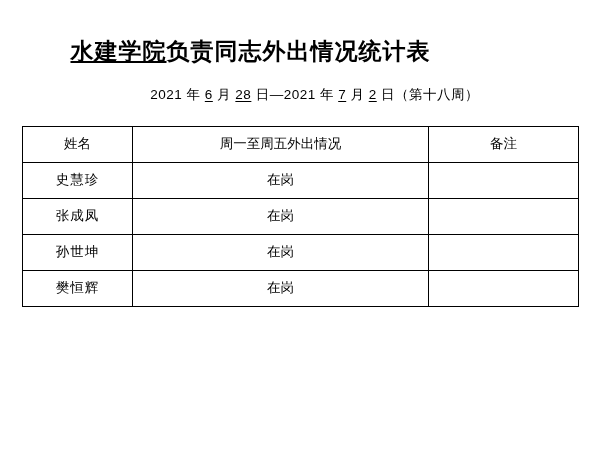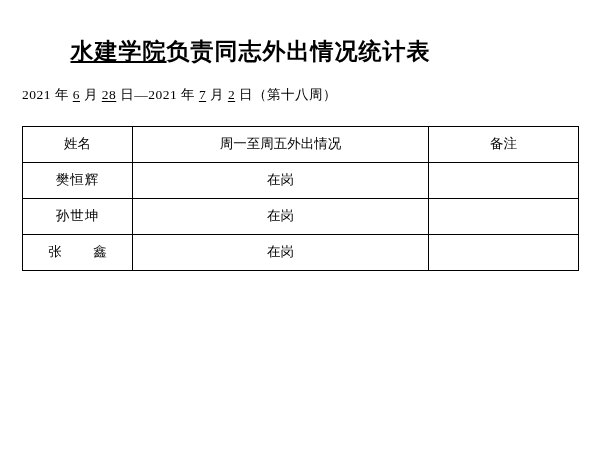--- a/index.html
+++ b/index.html
@@ -31,24 +31,24 @@
     line-height: 1.2;
     font-family: "Liberation Serif", "DejaVu Serif", serif;
   }
   .doc-title .underlined {
     text-decoration: underline;
     text-underline-offset: 2px;
   }
   .date-line {
     margin: 0;
     padding-top: 20px;
-    text-align: left;
+    text-align: right;
     font-size: 13.5px;
     letter-spacing: 0.5px;
-    font-family: Liberation Serif, serif;
+    font-family: Liberation Sans, sans-serif;
   }
   .date-line .u {
     text-decoration: underline;
     text-underline-offset: 2px;
   }
   table.sheet {
     margin: 22px auto 0 auto;
     border-collapse: collapse;
     width: 556px;
     table-layout: fixed;
@@ -92,30 +92,35 @@
       <col class="c-status">
       <col class="c-remark">
     </colgroup>
     <tbody>
       <tr class="hdr">
         <td>姓名</td>
         <td>周一至周五外出情况</td>
         <td>备注</td>
       </tr>
       <tr>
-        <td class="name-cell">樊恒辉</td>
+        <td class="name-cell">史慧珍</td>
+        <td>在岗</td>
+        <td></td>
+      </tr>
+      <tr>
+        <td class="name-cell">张成凤</td>
         <td>在岗</td>
         <td></td>
       </tr>
       <tr>
         <td class="name-cell">孙世坤</td>
         <td>在岗</td>
         <td></td>
       </tr>
       <tr>
-        <td class="name-cell spaced">张　鑫</td>
+        <td class="name-cell">樊恒辉</td>
         <td>在岗</td>
         <td></td>
       </tr>
     </tbody>
   </table>
 
 </div>
 
 </body></html>

